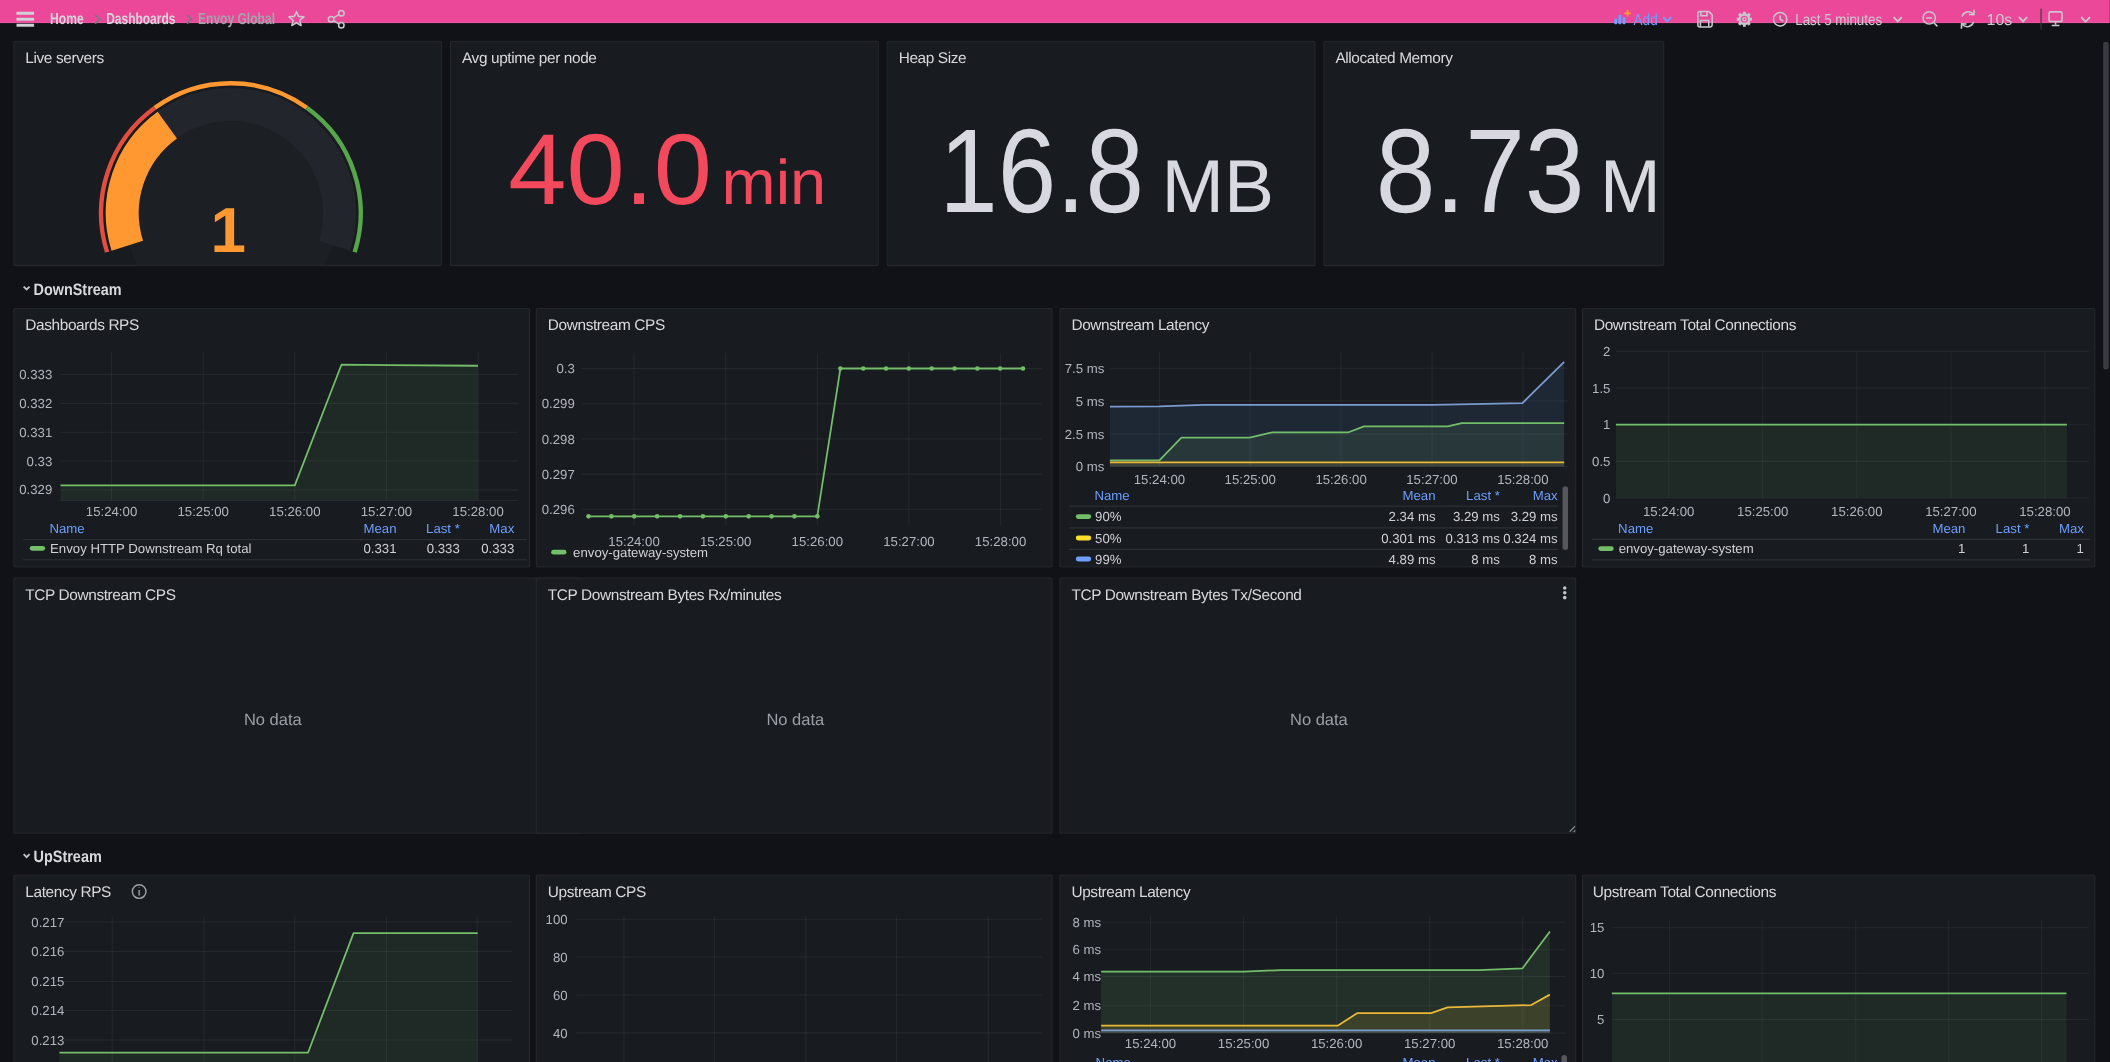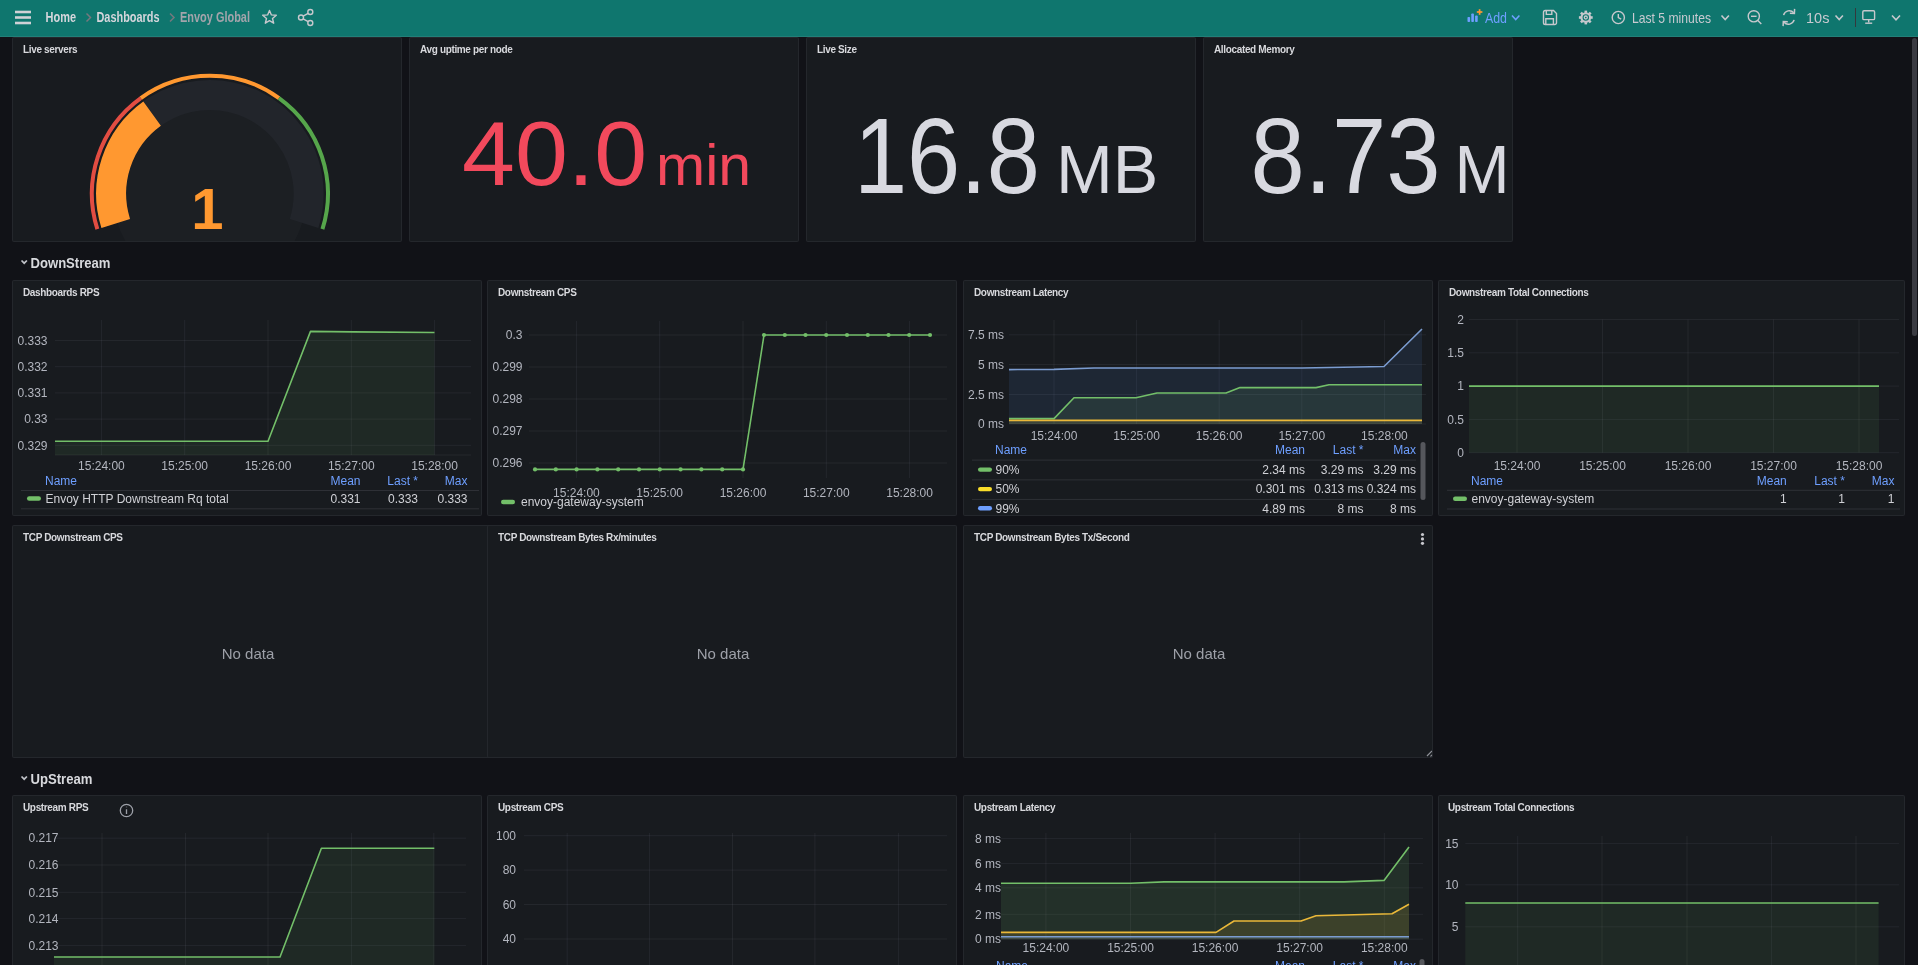--- a/index.html
+++ b/index.html
@@ -1,22 +1,22 @@
 <!DOCTYPE html>
 <html><head><meta charset="utf-8"><style>
 * { margin:0; padding:0; box-sizing:border-box; }
 html,body { width:1918px; height:965px; overflow:hidden; background:#111217;
   font-family:"Liberation Sans",sans-serif; }
-#nav { position:absolute; left:0; top:0; width:1918px; height:37px; background:#0f766e;
+#nav { position:absolute; left:0; top:0; width:1918px; height:21px; background:#ec4899;
   border-bottom:1px solid rgba(204,204,220,0.1);padding-left:20px; }
 .nb { font-size:14.5px; font-weight:600; fill:#d5d6dc; }
 .nv { font-size:14.5px; font-weight:500; fill:#c9cad1; }
 .panel { position:absolute; background:#181b1f; border:1px solid rgba(204,204,220,0.07);
   border-radius:2px; overflow:hidden; }
-.pt { position:absolute; top:6px; font-size:10px; font-weight:700; color:#d8d9dd;
+.pt { position:absolute; top:6px; font-size:14px; font-weight:400; color:#d8d9dd;
   letter-spacing:-0.35px; white-space:nowrap; z-index:2; }
 .tick { font-size:12px; font-weight:500; fill:#b3b6bf; }
 .lh { font-size:12px; font-weight:500; fill:#6e9fff; }
 .lt { font-size:12px; fill:#d0d1d6; }
 #scrollbar { position:absolute; right:1px; top:38px; width:5px; height:298px;
   background:#3a3b42; border-radius:3px; }
 </style></head>
 <body>
 <div id="nav">
     <svg width="1918" height="35" style="position:absolute;left:0;top:0">
@@ -115,21 +115,21 @@
     </svg>
   </div>
 <div class="panel" style="left:409px;top:37px;width:390px;height:205px">
     <div class="pt" style="left:10px">Avg uptime per node</div>
     <svg width="390" height="205" viewBox="0 0 390 205" style="position:absolute;left:0;top:0">
       <text x="52" y="147" style="font-size:91.5px;font-weight:500;fill:#f2495c" textLength="185.2" lengthAdjust="spacingAndGlyphs">40.0</text>
       <text x="246" y="147" style="font-size:57.3px;font-weight:500;fill:#f2495c" textLength="95.1" lengthAdjust="spacingAndGlyphs">min</text>
     </svg>
   </div>
 <div class="panel" style="left:806px;top:37px;width:390px;height:205px">
-    <div class="pt" style="left:10px">Live Size</div>
+    <div class="pt" style="left:10px">Heap Size</div>
     <svg width="390" height="205" viewBox="0 0 390 205" style="position:absolute;left:0;top:0">
       <text x="46.9" y="154.8" style="font-size:108.3px;font-weight:500;fill:#d8d9e0" textLength="186" lengthAdjust="spacingAndGlyphs">16.8</text>
       <text x="249" y="154.8" style="font-size:68px;font-weight:500;fill:#d8d9e0" textLength="102.3" lengthAdjust="spacingAndGlyphs">MB</text>
     </svg>
   </div>
 <div class="panel" style="left:1203px;top:37px;width:310px;height:205px">
     <div class="pt" style="left:10px">Allocated Memory</div>
     <svg width="390" height="205" viewBox="0 0 390 205" style="position:absolute;left:0;top:0">
       <text x="46.6" y="154.8" style="font-size:108.3px;font-weight:500;fill:#d8d9e0" textLength="189.9" lengthAdjust="spacingAndGlyphs">8.73</text>
       <text x="250.5" y="154.8" style="font-size:68px;font-weight:500;fill:#d8d9e0" textLength="99.3" lengthAdjust="spacingAndGlyphs">MB</text>
@@ -329,21 +329,21 @@
     <div class="pt" style="left:10px">TCP Downstream Bytes Tx/Second</div>
     <svg width="470" height="233" viewBox="0 0 470 233" style="position:absolute;left:0;top:0">
       <text x="235.0" y="133" text-anchor="middle" style="font-size:15px;fill:#9da0a8">No data</text>
       <circle cx="458.5" cy="8.5" r="1.6" fill="#c7c8cd"></circle>
       <circle cx="458.5" cy="12.9" r="1.6" fill="#c7c8cd"></circle>
       <circle cx="458.5" cy="17.3" r="1.6" fill="#c7c8cd"></circle>
       <path d="M 463 230 L 468 225 M 466.5 230.5 L 468.5 228.5" stroke="#8e9097" stroke-width="1.2" fill="none"></path>
     </svg>
   </div>
 <div class="panel" style="left:12px;top:795px;width:470px;height:236px">
-    <div class="pt" style="left:10px">Upstream RPS</div>
+    <div class="pt" style="left:10px">Latency RPS</div>
     <svg width="470" height="30" style="position:absolute;left:0;top:0;z-index:3">
       <g stroke="#9da0a8" stroke-width="1.3" fill="none">
         <circle cx="113.5" cy="14.5" r="6.2"></circle>
         <line x1="113.5" y1="13.2" x2="113.5" y2="18"></line>
         <line x1="113.5" y1="10.8" x2="113.5" y2="11.2"></line>
       </g>
     </svg>
     <svg width="470" height="236" viewBox="0 0 470 236" style="position:absolute;left:0;top:0">
       <line x1="89.0" y1="37.0" x2="89.0" y2="236.0" stroke="rgba(204,204,220,0.07)" stroke-width="1"></line>
       <line x1="172.5" y1="37.0" x2="172.5" y2="236.0" stroke="rgba(204,204,220,0.07)" stroke-width="1"></line>

